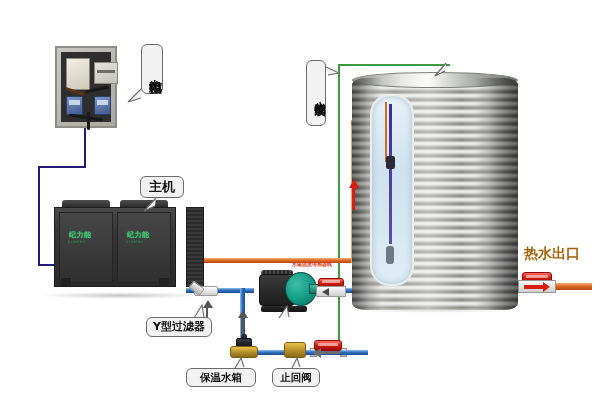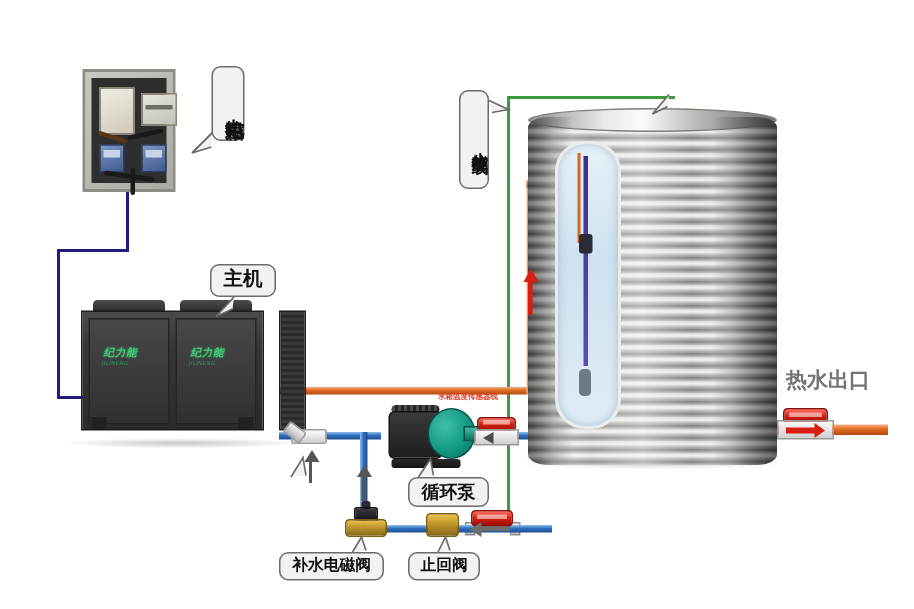--- a/index.html
+++ b/index.html
@@ -9,21 +9,21 @@
 
   
   .callout{position:absolute;background:#f2f2f2;border:1.2px solid #6b6b6b;
            border-radius:6px;color:#111;font-weight:bold;line-height:1.05;
            text-align:center;box-sizing:border-box;z-index:40;}
   .callout.vert{writing-mode:vertical-rl;text-orientation:upright;letter-spacing:1px;}
   .tail{position:absolute;z-index:39;}
   .tail svg{display:block;overflow:visible;}
 
   .plainlabel{position:absolute;color:#000;font-weight:bold;z-index:40;white-space:nowrap;}
-  .redlabel{position:absolute;color:#737373;font-weight:bold;z-index:40;white-space:nowrap;}
+  .redlabel{position:absolute;color:#a16207;font-weight:bold;z-index:40;white-space:nowrap;}
   .tinyred{position:absolute;color:#e03b20;font-weight:bold;z-index:38;white-space:nowrap;
            transform-origin:left center;}
 
   
   .pipe{position:absolute;z-index:10;}
   .orange{background:#e06a22;}
   .green{background:#3d9a3d;}
   .navy{background:#201d7a;}
 
   .pipeBlue{position:absolute;background:linear-gradient(180deg,#8fc0ef,#2f6fbf 45%,#1d4f92);z-index:12;}
@@ -52,21 +52,21 @@
   .brownwire{position:absolute;background:#5a3618;border-radius:2px;}
 
   
   #hp{position:absolute;left:48px;top:200px;width:140px;height:95px;z-index:20;}
   .hpTopL{position:absolute;left:14px;top:0;width:48px;height:8px;
           background:linear-gradient(180deg,#4c4c4c,#2a2a2a);border-radius:3px 3px 0 0;}
   .hpTopR{position:absolute;left:72px;top:0;width:48px;height:8px;
           background:linear-gradient(180deg,#4c4c4c,#2a2a2a);border-radius:3px 3px 0 0;}
   .hpBody{position:absolute;left:6px;top:7px;width:122px;height:80px;
           background:linear-gradient(180deg,#4a4a4a,#373737 30%,#2b2b2b);
-          border:1px solid #1c1c1c;box-sizing:border-box;font-style:italic;}
+          border:1px solid #1c1c1c;box-sizing:border-box;}
   .hpPanel{position:absolute;top:4px;width:54px;height:71px;
            background:linear-gradient(180deg,#474747,#303030);border:1px solid #242424;box-sizing:border-box;}
   .hpSide{position:absolute;right:-16px;top:7px;width:18px;height:80px;
           background:repeating-linear-gradient(180deg,#3a3a3a 0 2px,#2a2a2a 2px 4px);
           border:1px solid #1d1d1d;box-sizing:border-box;}
   .brand{position:absolute;color:#3fd07a;font-size:7px;font-weight:bold;letter-spacing:0.5px;
          text-shadow:0 0 2px rgba(63,208,122,.6);}
   .brandsub{position:absolute;color:#2f9a5c;font-size:3.5px;letter-spacing:0.3px;}
   .hpFoot{position:absolute;bottom:0;width:10px;height:8px;background:#222;}
 
@@ -255,52 +255,52 @@
         <polyline points="2,3 15,9 4,11" fill="#f2f2f2" stroke="#6b6b6b" stroke-width="1.1"></polyline>
       </svg>
   </div>
 
   <div class="tinyred" style="left:292px;top:261px;font-size:5px;">水箱温度传感器线</div>
 
   <div id="yfilter">
     <div class="yfMain"></div>
     <div class="yfLeg"></div>
   </div>
+  <div class="callout" style="left:146px;top:317px;width:66px;height:20px;font-size:11px;line-height:18px;">Y型过滤器</div>
   <div class="tail" style="left:190px;top:302px;">
     <svg width="18" height="18">
         <polyline points="4,16 12,3 14,15" fill="#f2f2f2" stroke="#6b6b6b" stroke-width="1.1"></polyline>
       </svg>
   </div>
 
   <div id="pump">
     <div class="pmpFins"></div>
     <div class="pmpMotor"></div>
     <div class="pmpVol"></div>
     <div class="pmpOut"></div>
     <div class="pmpBase"></div>
   </div>
-  <div class="callout" style="left:272px;top:318px;width:54px;height:20px;font-size:12px;line-height:18px;">循环泵</div>
   <div class="tail" style="left:276px;top:304px;">
     <svg width="18" height="16">
         <polyline points="3,14 11,2 13,13" fill="#f2f2f2" stroke="#6b6b6b" stroke-width="1.1"></polyline>
       </svg>
   </div>
 
   <div class="ballvalve" style="left:318px;top:278px;width:26px;height:10px;">
     <div class="bvBody"></div>
   </div>
   <div class="bvArrowBox" style="left:316px;top:286px;width:30px;height:11px;"></div>
   <div class="whiteArrowL" style="left:322px;top:288px;border-right-color:#4a4a4a;"></div>
 
   <div class="brassvalve" style="left:230px;top:338px;width:28px;height:20px;">
     <div class="brKnob"></div>
     <div class="brCoil"></div>
     <div class="brBody"></div>
   </div>
-  <div class="callout" style="left:186px;top:368px;width:70px;height:19px;font-size:10.5px;line-height:17px;">补水电磁阀</div>
+  <div class="callout" style="left:186px;top:368px;width:70px;height:19px;font-size:10.5px;line-height:17px;">保温水箱</div>
   <div class="tail" style="left:232px;top:356px;">
     <svg width="16" height="14">
         <polyline points="3,12 9,2 12,11" fill="#f2f2f2" stroke="#6b6b6b" stroke-width="1.1"></polyline>
       </svg>
   </div>
 
   <div class="brassvalve" style="left:284px;top:342px;width:22px;height:16px;">
     <div class="brBody" style="height:100%;"></div>
   </div>
   <div class="callout" style="left:272px;top:368px;width:48px;height:19px;font-size:10.5px;line-height:17px;">止回阀</div>

